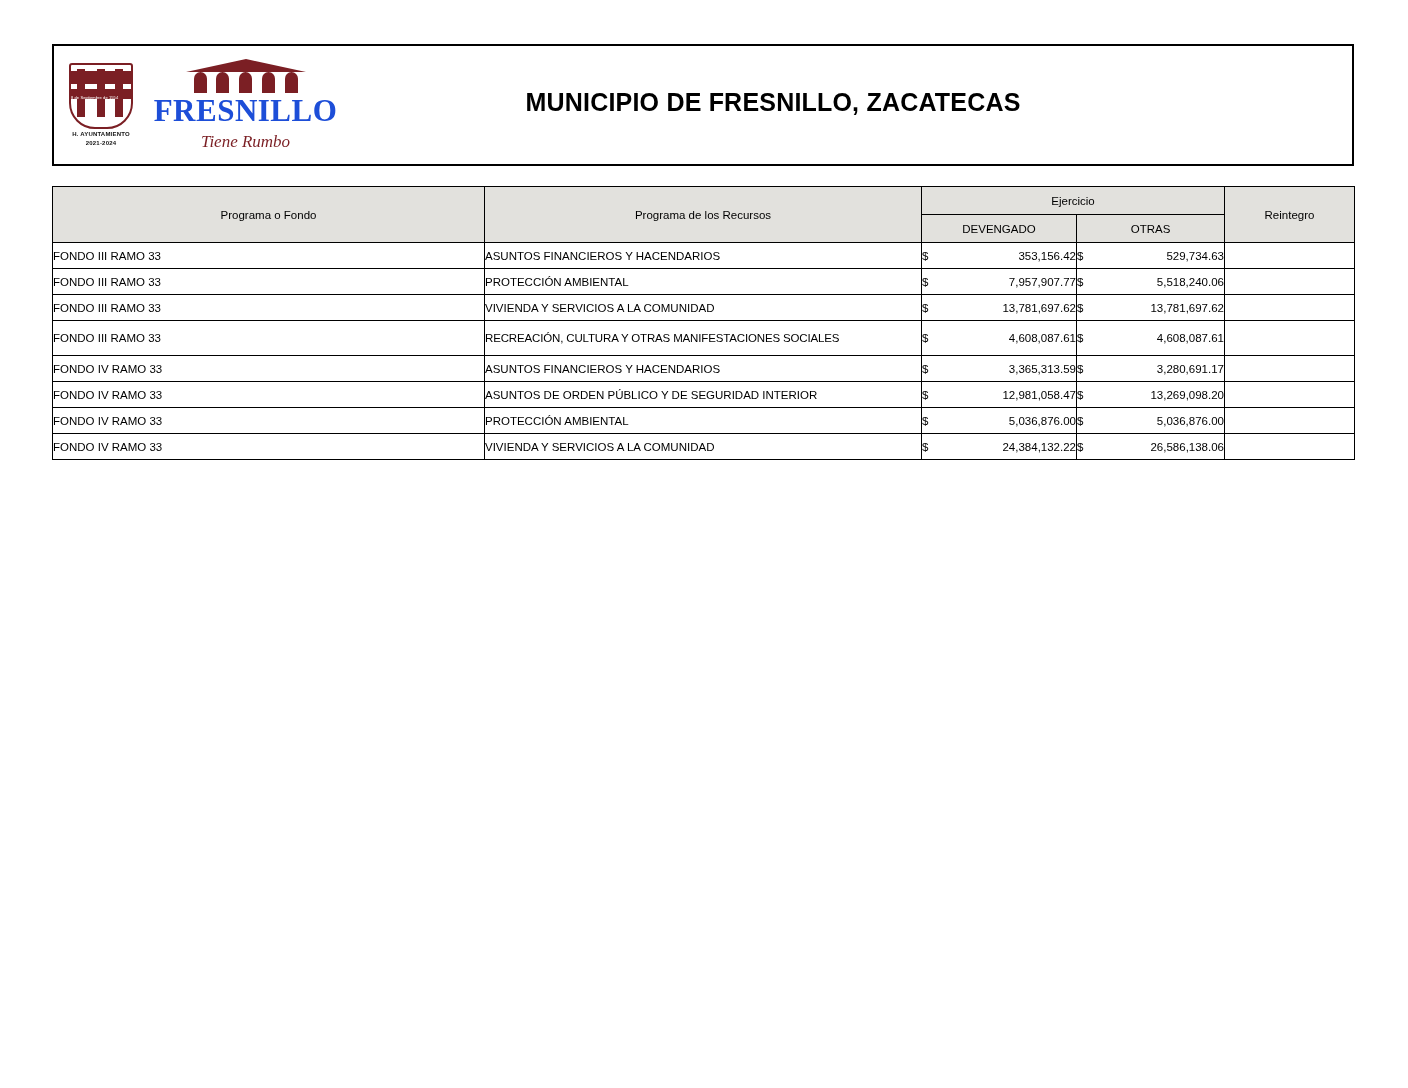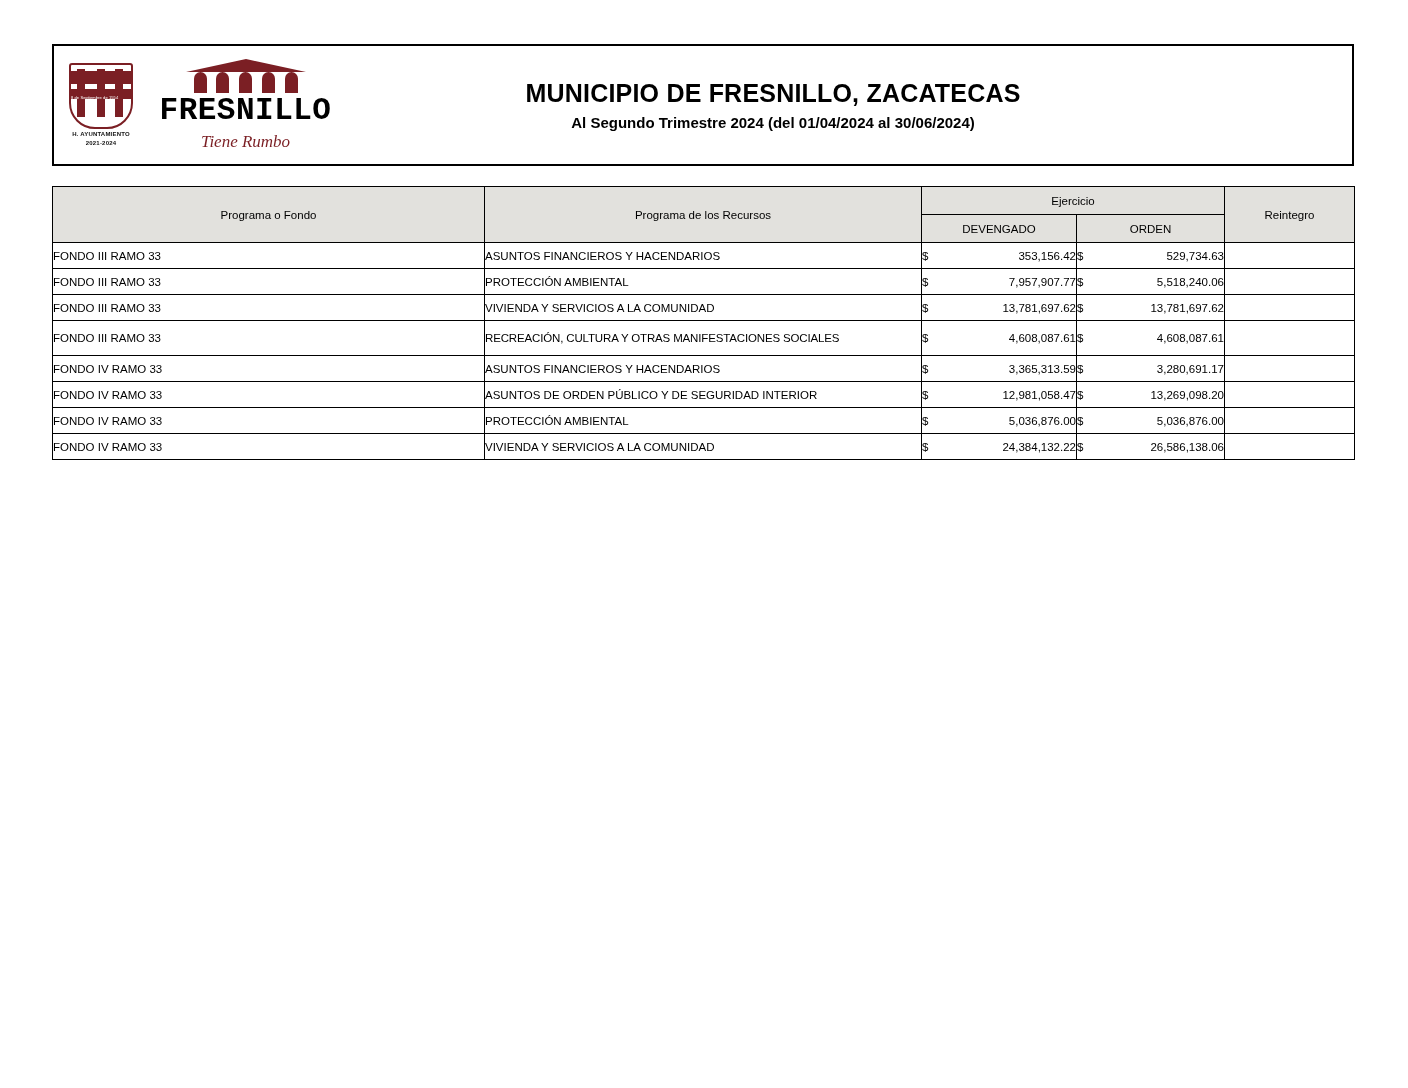--- a/index.html
+++ b/index.html
@@ -128,25 +128,25 @@
     display: flex;
     justify-content: space-between;
   }
   .temple .arch {
     width: 13px;
     height: 21px;
     background: #7b1f24;
     border-radius: 7px 7px 0 0;
   }
   .brand-name {
-    font-family: Liberation Mono, monospace;
+    font-family: Liberation Serif, serif;
     font-weight: bold;
     font-size: 31px;
     line-height: 1;
-    color: #000000;
+    color: #1d4ed8;
     letter-spacing: 0.5px;
     margin-top: 2px;
   }
   .brand-tag {
     font-family: "Liberation Serif", serif;
     font-style: italic;
     font-size: 17px;
     color: #7b1f24;
     margin-top: 6px;
   }
@@ -266,21 +266,20 @@
           </div>
         </div>
         <div class="brand-name">FRESNILLO</div>
         <div class="brand-tag">Tiene Rumbo</div>
       </div>
 
     </div>
 
     <div class="header-titles">
       <div class="title-1">MUNICIPIO DE FRESNILLO, ZACATECAS</div>
-      <div class="title-3">Al Segundo Trimestre 2024 (del 01/04/2024 al 30/06/2024)</div>
     </div>
 
   </div>
 
   <table class="report">
     <colgroup>
       <col class="col-prog">
       <col class="col-dest">
       <col class="col-dev">
       <col class="col-pag">
@@ -288,21 +287,21 @@
     </colgroup>
     <thead>
       <tr>
         <th class="hdr hdr-tall" rowspan="2">Programa o Fondo</th>
         <th class="hdr hdr-tall" rowspan="2">Programa de los Recursos</th>
         <th class="hdr hdr-split" colspan="2">Ejercicio</th>
         <th class="hdr hdr-tall" rowspan="2">Reintegro</th>
       </tr>
       <tr>
         <th class="hdr hdr-split">DEVENGADO</th>
-        <th class="hdr hdr-split">ORDEN</th>
+        <th class="hdr hdr-split">OTRAS</th>
       </tr>
     </thead>
     <tbody>
 
       <tr>
         <td class="cell">FONDO III RAMO 33</td>
         <td class="cell">ASUNTOS FINANCIEROS Y HACENDARIOS</td>
         <td class="cell money">
           <div class="money-inner">
             <span class="money-sign">$</span>

